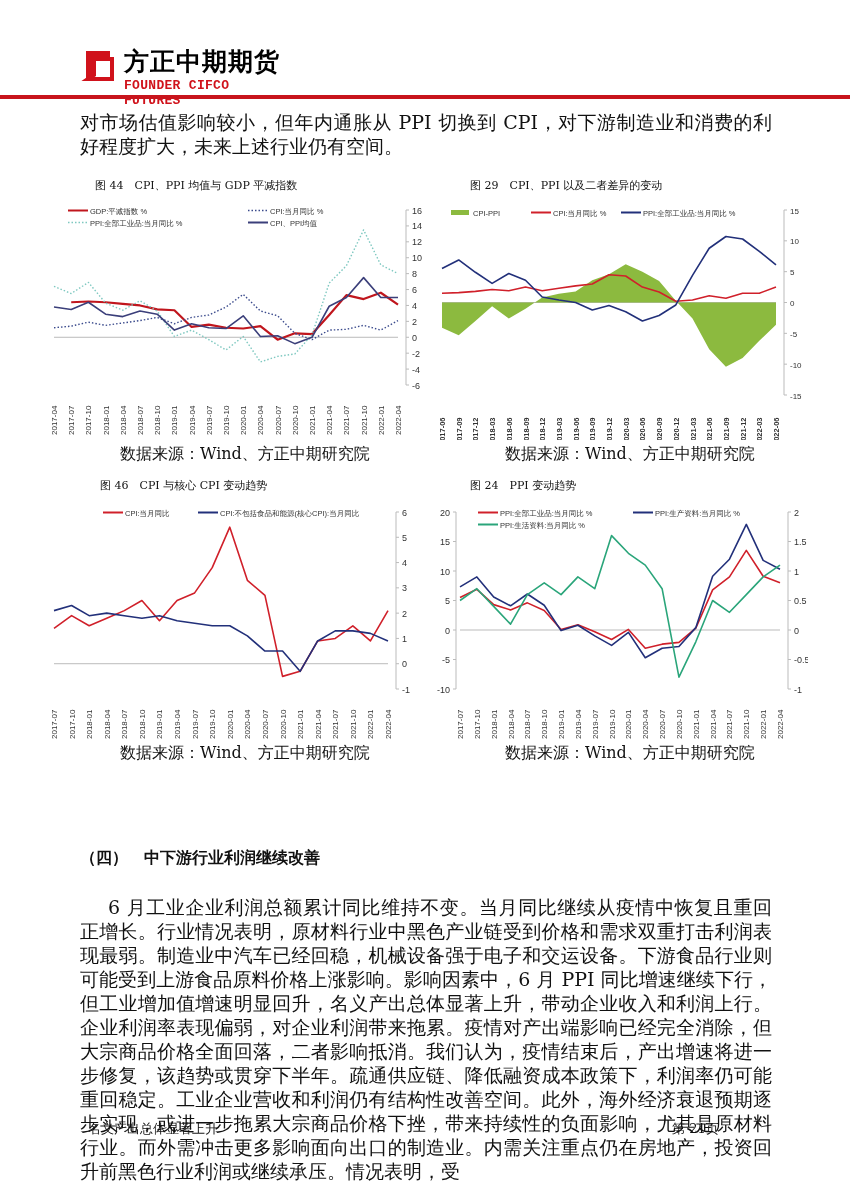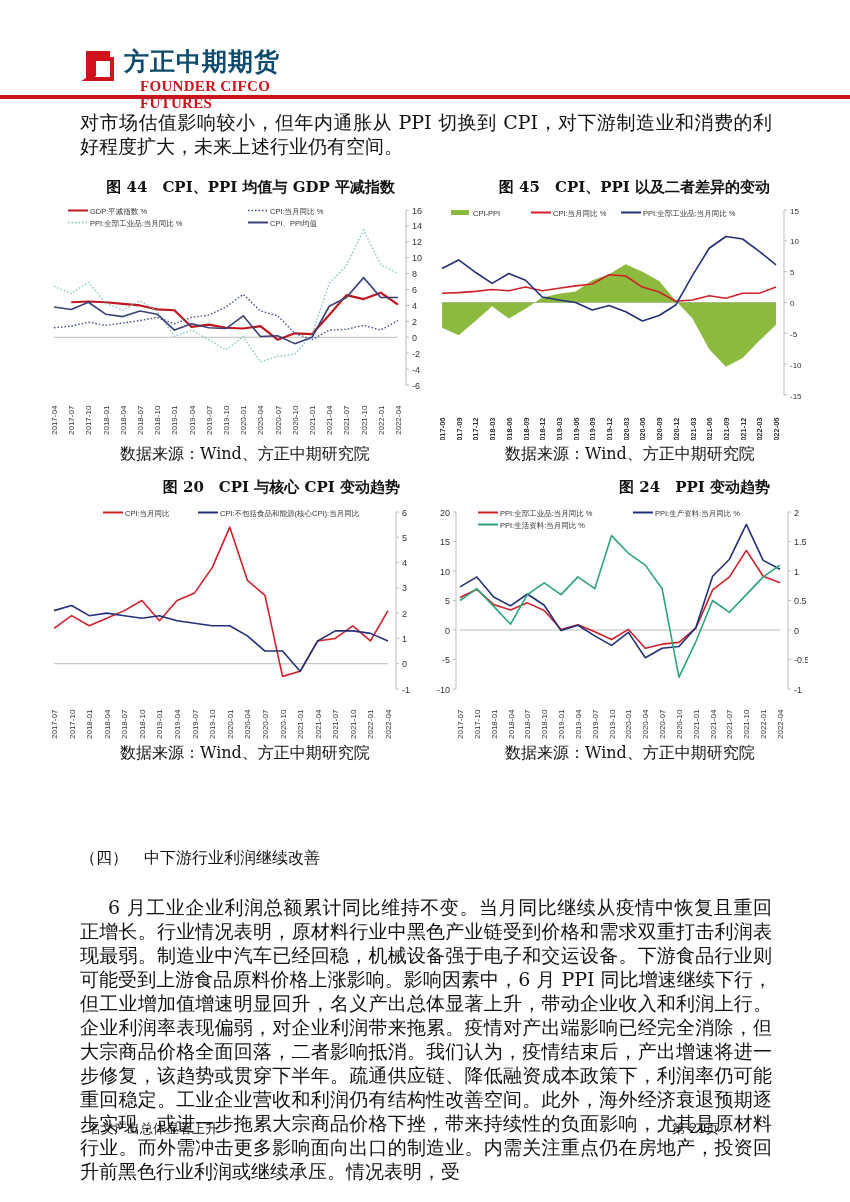--- a/index.html
+++ b/index.html
@@ -1,27 +1,27 @@
 <!DOCTYPE html>
 <html><head>
 <meta charset="utf-8">
 <style>
   html,body{margin:0;padding:0;background:#fff;}
   body{width:850px;height:1202px;position:relative;overflow:hidden;font-family:"DejaVu Serif","Liberation Serif",serif;color:#111;}
   .header{position:absolute;left:0;top:0;width:850px;height:100px;}
   .logo{position:absolute;left:80px;top:45px;width:200px;height:48px;}
   .logo-mark{position:absolute;left:0;top:2px;width:36px;height:36px;}
-  .logo-cn{position:absolute;left:44px;top:0px;font-family:"DejaVu Sans","Liberation Sans",sans-serif;font-weight:bold;font-size:25px;color:#0c4a6e;letter-spacing:1px;}
-  .logo-en{position:absolute;left:60px;top:33px;font-family:Liberation Serif, serif;font-weight:bold;font-size:15px;color:#d0121b;letter-spacing:0.3px;}
+  .logo-cn{position:absolute;left:44px;top:0px;font-family:"DejaVu Sans","Liberation Sans",sans-serif;font-weight:bold;font-size:25px;color:#000000;letter-spacing:1px;}
+  .logo-en{position:absolute;left:44px;top:33px;font-family:Liberation Mono, monospace;font-weight:bold;font-size:13px;color:#d0121b;letter-spacing:0.3px;}
   .header-rule{position:absolute;left:0;top:95px;width:850px;height:4px;background:#c8141c;}
   .para{position:absolute;left:80px;width:692px;font-size:19px;line-height:24px;text-align:justify;}
   .para.indent{text-indent:28px;}
-  .fig-title{position:absolute;font-weight:bold;font-size:15px;text-align:right;white-space:nowrap;}
+  .fig-title{position:absolute;font-weight:normal;font-size:11px;text-align:left;white-space:nowrap;}
   .source{position:absolute;font-size:16px;white-space:nowrap;}
-  .section-title{position:absolute;left:80px;top:848px;font-size:16px;font-weight:normal;}
+  .section-title{position:absolute;left:80px;top:848px;font-size:16px;font-weight:bold;}
   .footer-left{position:absolute;left:88px;top:1120px;font-size:13px;}
   .footer-right{position:absolute;left:672px;top:1120px;font-size:13px;}
   svg text{font-family:"Liberation Sans","DejaVu Sans",sans-serif;}
   .chart-svg{position:absolute;}
 </style>
 </head>
 <body>
 
 <div class="header">
   <div class="logo">
@@ -102,21 +102,21 @@
       <line x1="200" x2="220" y1="10.5" y2="10.5" stroke="#3a4a8c" stroke-width="1.4" stroke-dasharray="1.5,2"></line>
       <text x="222" y="13.5" font-size="7.5" fill="#333">CPI:当月同比 %</text>
       <line x1="20" x2="40" y1="22.5" y2="22.5" stroke="#7ec8c0" stroke-width="1.4" stroke-dasharray="1.5,2"></line>
       <text x="42" y="25.5" font-size="7.5" fill="#333">PPI:全部工业品:当月同比 %</text>
       <line x1="200" x2="220" y1="22.5" y2="22.5" stroke="#3b3f7a" stroke-width="2" stroke-dasharray="none"></line>
       <text x="222" y="25.5" font-size="7.5" fill="#333">CPI、PPI均值</text>
     </g>
   </svg>
 <div class="source" style="left:120px;top:444px;">数据来源：Wind、方正中期研究院</div>
 
-<div class="fig-title" style="left:470px;top:178px;width:300px;">图 45　CPI、PPI 以及二者差异的变动</div>
+<div class="fig-title" style="left:470px;top:178px;width:300px;">图 29　CPI、PPI 以及二者差异的变动</div>
 <svg class="chart-svg" id="chart1" style="left:436px;top:200px;" width="375" height="240">
     <g>
       <line x1="6" x2="340" y1="102.5" y2="102.5" stroke="#bbb" stroke-width="1"></line>
       <path d="M6,102.5 L6,127.78333333333333 L22.7,135.18333333333334 L39.4,121 L56.1,106.2 L72.8,118.53333333333333 L89.5,108.66666666666667 L106.2,97.56666666666666 L122.9,93.86666666666669 L139.6,91.4 L156.3,80.29999999999998 L173,74.13333333333331 L189.7,64.26666666666668 L206.4,71.66666666666667 L223.1,80.91666666666667 L239.8,100.65 L256.5,118.53333333333333 L273.2,149.36666666666667 L289.9,166.63333333333333 L306.6,158 L323.3,140.73333333333332 L340,124.7 L340,102.5 Z" fill="#8cba3f" stroke="none"></path>
       <path d="M6,93.25 L22.7,92.63333333333331 L39.4,91.4 L56.1,89.54999999999998 L72.8,90.78333333333335 L89.5,87.08333333333333 L106.2,90.78333333333335 L122.9,88.31666666666666 L139.6,85.85 L156.3,84 L173,74.75 L189.7,75.98333333333333 L206.4,87.08333333333333 L223.1,92.01666666666667 L239.8,101.26666666666667 L256.5,100.03333333333333 L273.2,95.71666666666665 L289.9,98.18333333333334 L306.6,93.25 L323.3,93.25 L340,87.08333333333333" fill="none" stroke="#d0202a" stroke-width="1.6" stroke-dasharray="none" stroke-linejoin="round"></path>
       <path d="M6,68.58333333333333 L22.7,59.95000000000002 L39.4,72.28333333333335 L56.1,83.38333333333331 L72.8,73.51666666666667 L89.5,80.29999999999998 L106.2,96.95 L122.9,100.03333333333333 L139.6,102.5 L156.3,109.9 L173,105.58333333333333 L189.7,111.75 L206.4,121 L223.1,115.45 L239.8,104.96666666666667 L256.5,75.36666666666669 L273.2,48.23333333333332 L289.9,36.51666666666668 L306.6,38.98333333333332 L323.3,51.31666666666666 L340,64.88333333333333" fill="none" stroke="#22307a" stroke-width="1.6" stroke-dasharray="none" stroke-linejoin="round"></path>
     </g>
     <g>
       <line x1="348" x2="348" y1="10" y2="195" stroke="#bbb" stroke-width="1"></line>
       <line x1="348" x2="351" y1="195" y2="195" stroke="#bbb"></line>
@@ -161,21 +161,21 @@
       <rect x="15" y="10" width="18" height="5" fill="#8cba3f"></rect>
       <text x="37" y="15.5" font-size="7.5" fill="#333">CPI-PPI</text>
       <line x1="95" x2="115" y1="12.5" y2="12.5" stroke="#d0202a" stroke-width="2" stroke-dasharray="none"></line>
       <text x="117" y="15.5" font-size="7.5" fill="#333">CPI:当月同比 %</text>
       <line x1="185" x2="205" y1="12.5" y2="12.5" stroke="#22307a" stroke-width="2" stroke-dasharray="none"></line>
       <text x="207" y="15.5" font-size="7.5" fill="#333">PPI:全部工业品:当月同比 %</text>
     </g>
   </svg>
 <div class="source" style="left:505px;top:444px;">数据来源：Wind、方正中期研究院</div>
 
-<div class="fig-title" style="left:100px;top:478px;width:300px;">图 20　CPI 与核心 CPI 变动趋势</div>
+<div class="fig-title" style="left:100px;top:478px;width:300px;">图 46　CPI 与核心 CPI 变动趋势</div>
 <svg class="chart-svg" id="chart2" style="left:48px;top:502px;" width="372" height="238">
     <g>
       <line x1="6" x2="340" y1="161.71428571428572" y2="161.71428571428572" stroke="#bbb" stroke-width="1"></line>
       <path d="M6,126.31428571428572 L23.57894736842105,113.67142857142858 L41.1578947368421,123.78571428571428 L58.73684210526316,116.2 L76.3157894736842,108.61428571428571 L93.89473684210526,98.5 L111.47368421052632,118.72857142857143 L129.05263157894737,98.5 L146.6315789473684,90.91428571428571 L164.21052631578948,65.62857142857142 L181.78947368421052,25.171428571428578 L199.3684210526316,78.27142857142857 L216.94736842105263,93.44285714285715 L234.52631578947367,174.35714285714286 L252.10526315789474,169.3 L269.6842105263158,138.95714285714286 L287.2631578947368,136.42857142857144 L304.8421052631579,123.78571428571428 L322.42105263157896,138.95714285714286 L340,108.61428571428571" fill="none" stroke="#d0202a" stroke-width="1.6" stroke-dasharray="none" stroke-linejoin="round"></path>
       <path d="M6,108.61428571428571 L23.57894736842105,103.55714285714285 L41.1578947368421,113.67142857142858 L58.73684210526316,111.14285714285714 L76.3157894736842,113.67142857142858 L93.89473684210526,116.2 L111.47368421052632,113.67142857142858 L129.05263157894737,118.72857142857143 L146.6315789473684,121.25714285714285 L164.21052631578948,123.78571428571428 L181.78947368421052,123.78571428571428 L199.3684210526316,133.9 L216.94736842105263,149.07142857142856 L234.52631578947367,149.07142857142856 L252.10526315789474,169.3 L269.6842105263158,138.95714285714286 L287.2631578947368,128.84285714285716 L304.8421052631579,128.84285714285716 L322.42105263157896,131.37142857142857 L340,138.95714285714286" fill="none" stroke="#22307a" stroke-width="1.6" stroke-dasharray="none" stroke-linejoin="round"></path>
     </g>
     <g>
       <line x1="348" x2="348" y1="10" y2="187" stroke="#bbb" stroke-width="1"></line>
       <line x1="348" x2="351" y1="187" y2="187" stroke="#bbb"></line>
       <text x="354" y="190.5" font-size="9" fill="#333" text-anchor="start">-1</text>

